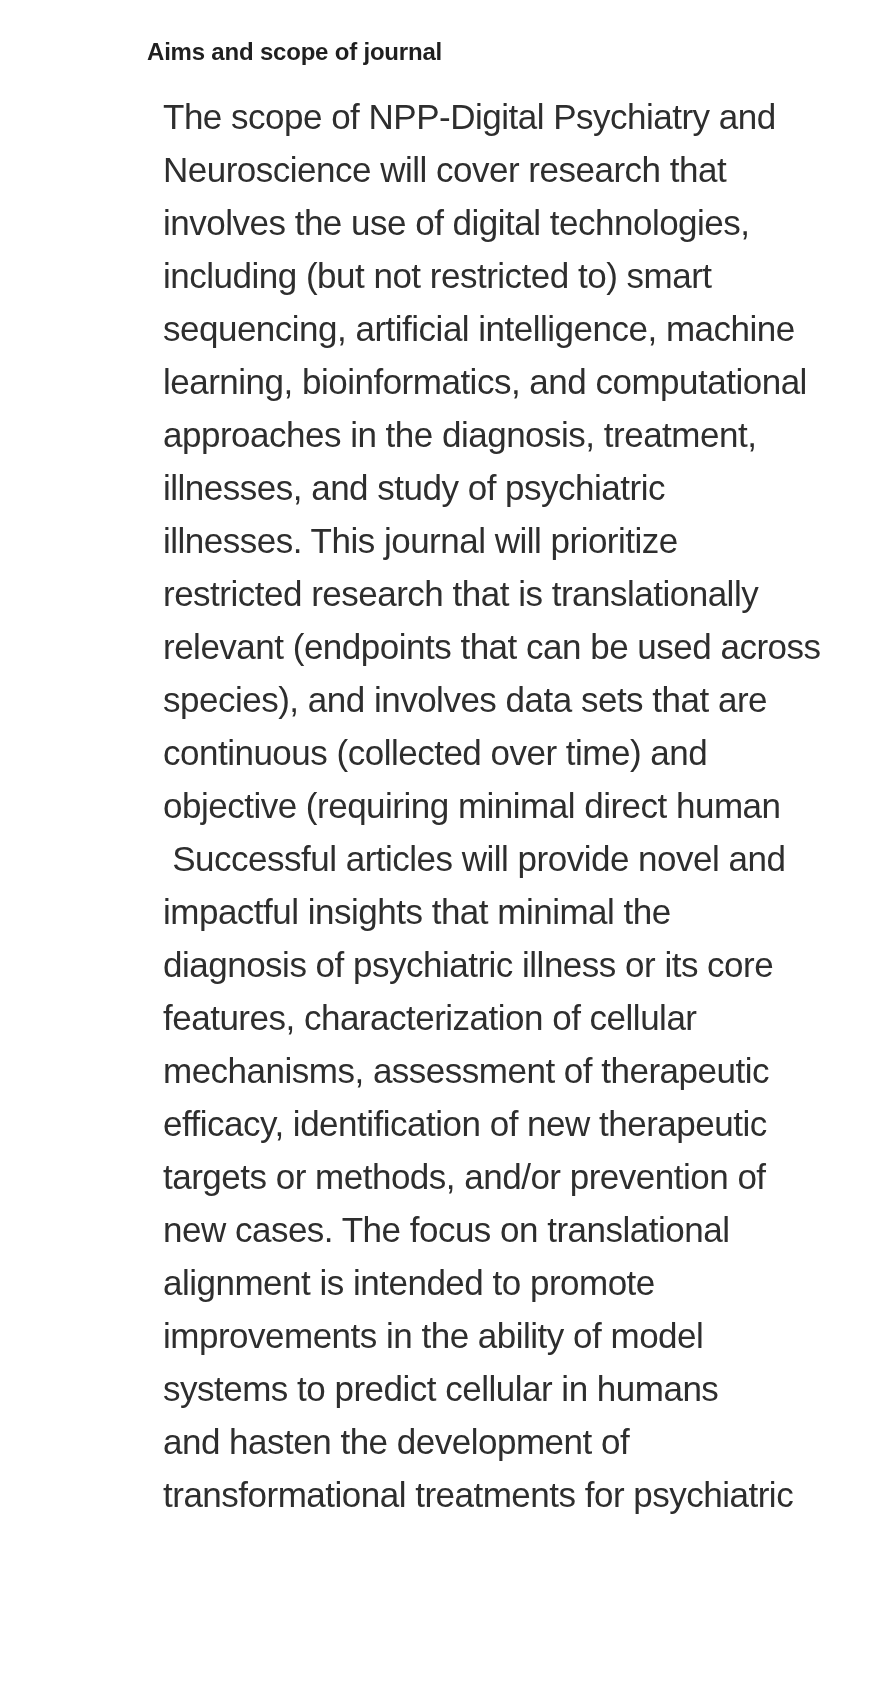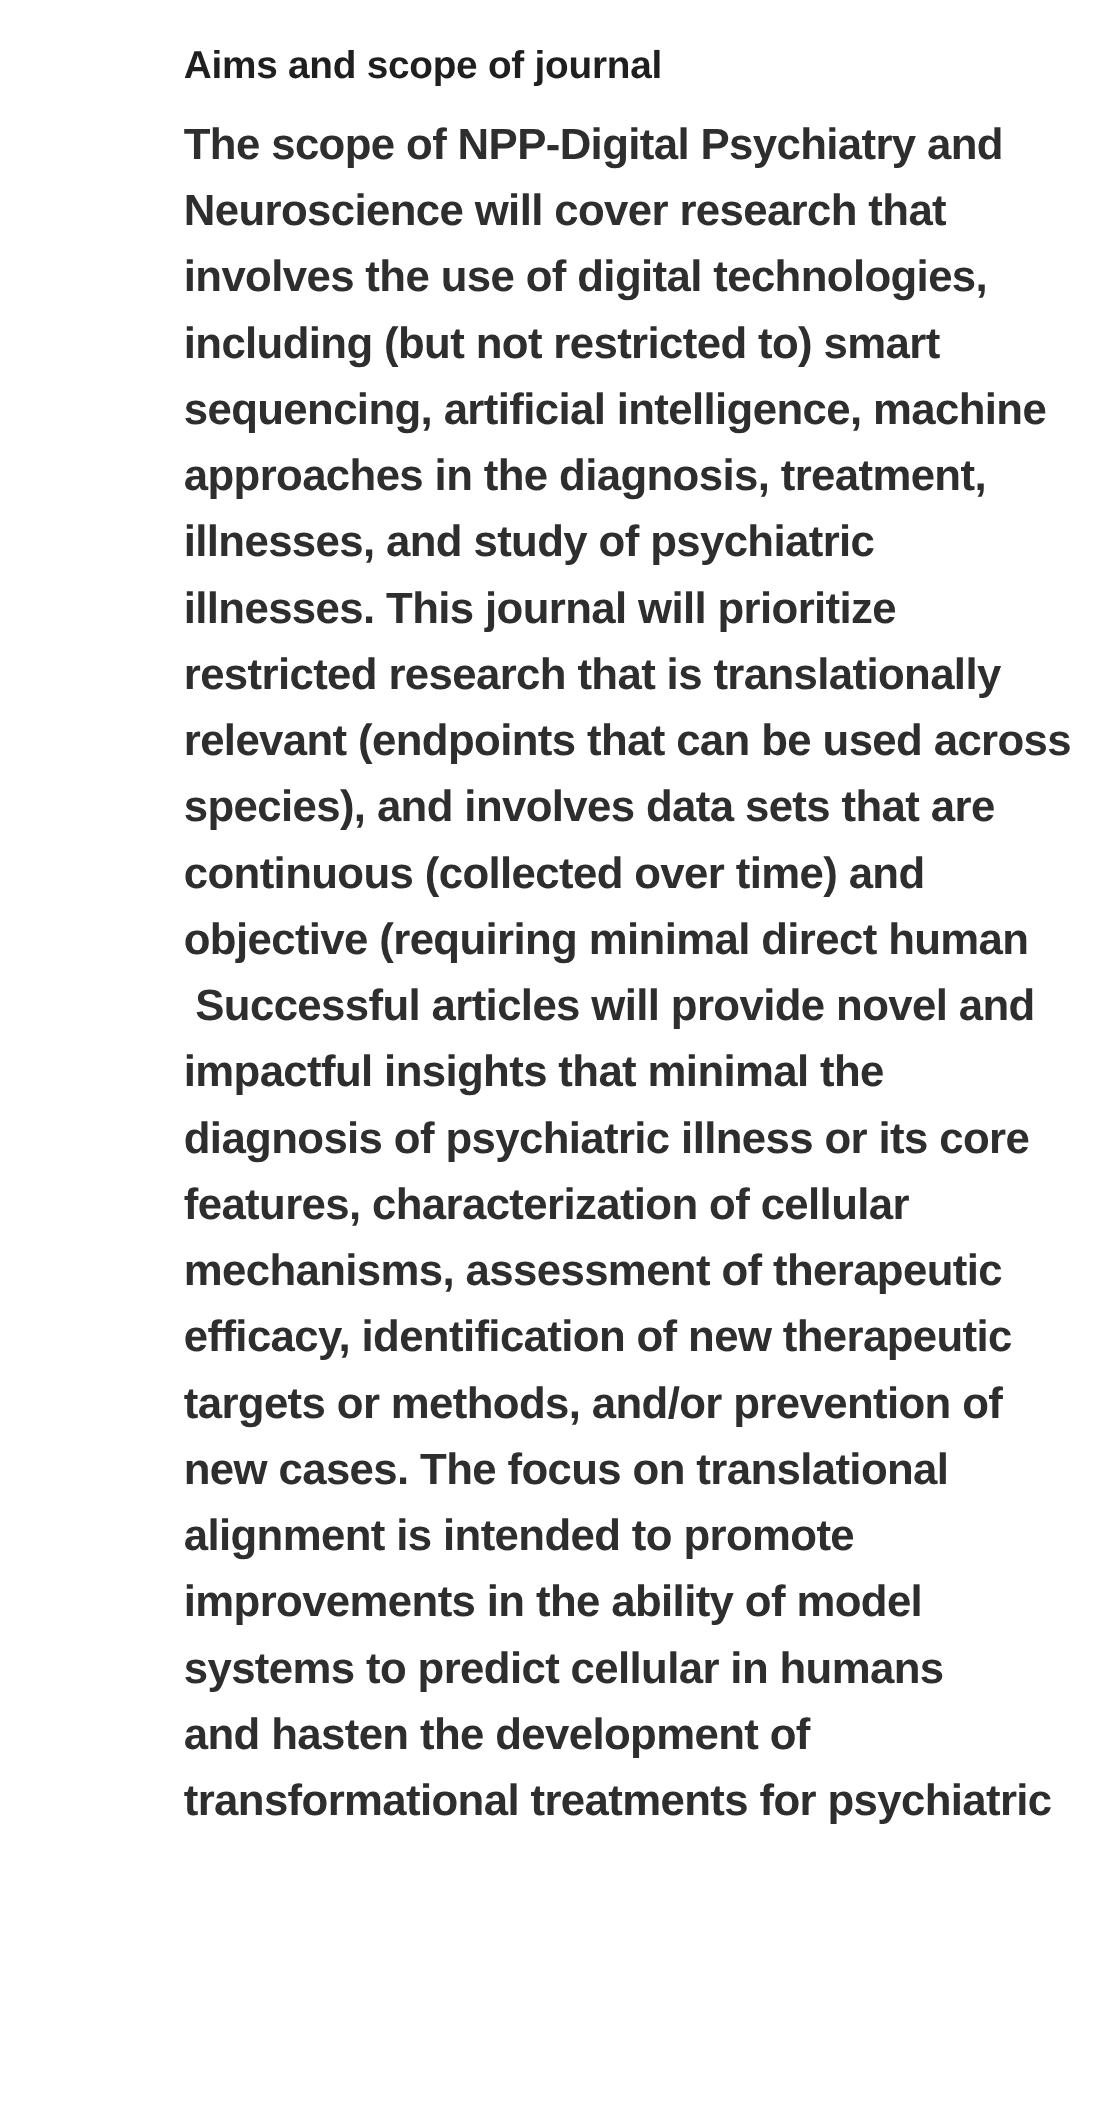--- a/index.html
+++ b/index.html
@@ -13,50 +13,50 @@
     overflow: hidden;
     font-family: "Liberation Sans", sans-serif;
     -webkit-font-smoothing: antialiased;
   }
   .content {
     box-sizing: border-box;
     padding: 30px 60px 0 147px;
   }
   .section-title {
     margin: 0 0 15px 0;
-    font-size: 31px;
+    font-size: 24px;
     line-height: 44px;
     font-weight: 700;
     letter-spacing: -0.2px;
     color: #1f1f1f;
     white-space: pre;
   }
   .paragraph {
-    margin: 0;
+    margin: 16px;
     color: #2e2e2e;
-    font-weight: bold;
   }
   .paragraph-line {
     font-size: 35px;
     line-height: 53px;
     letter-spacing: -0.5px;
     white-space: pre;
   }
 </style>
 </head>
 <body style="background: rgb(255, 255, 255);">
 
 <main class="content">
   <h1 class="section-title" style="color: rgb(31, 31, 31);">Aims and scope of journal</h1>
   <div class="paragraph" id="scope-paragraph" style="color: rgb(46, 46, 46);">
       <div class="paragraph-line">The scope of NPP-Digital Psychiatry and</div>
       <div class="paragraph-line">Neuroscience will cover research that</div>
       <div class="paragraph-line">involves the use of digital technologies,</div>
       <div class="paragraph-line">including (but not restricted to) smart</div>
       <div class="paragraph-line">sequencing, artificial intelligence, machine</div>
+      <div class="paragraph-line">learning, bioinformatics, and computational</div>
       <div class="paragraph-line">approaches in the diagnosis, treatment,</div>
       <div class="paragraph-line">illnesses, and study of psychiatric</div>
       <div class="paragraph-line">illnesses. This journal will prioritize</div>
       <div class="paragraph-line">restricted research that is translationally</div>
       <div class="paragraph-line">relevant (endpoints that can be used across</div>
       <div class="paragraph-line">species), and involves data sets that are</div>
       <div class="paragraph-line">continuous (collected over time) and</div>
       <div class="paragraph-line">objective (requiring minimal direct human</div>
       <div class="paragraph-line"> Successful articles will provide novel and</div>
       <div class="paragraph-line">impactful insights that minimal the</div>

